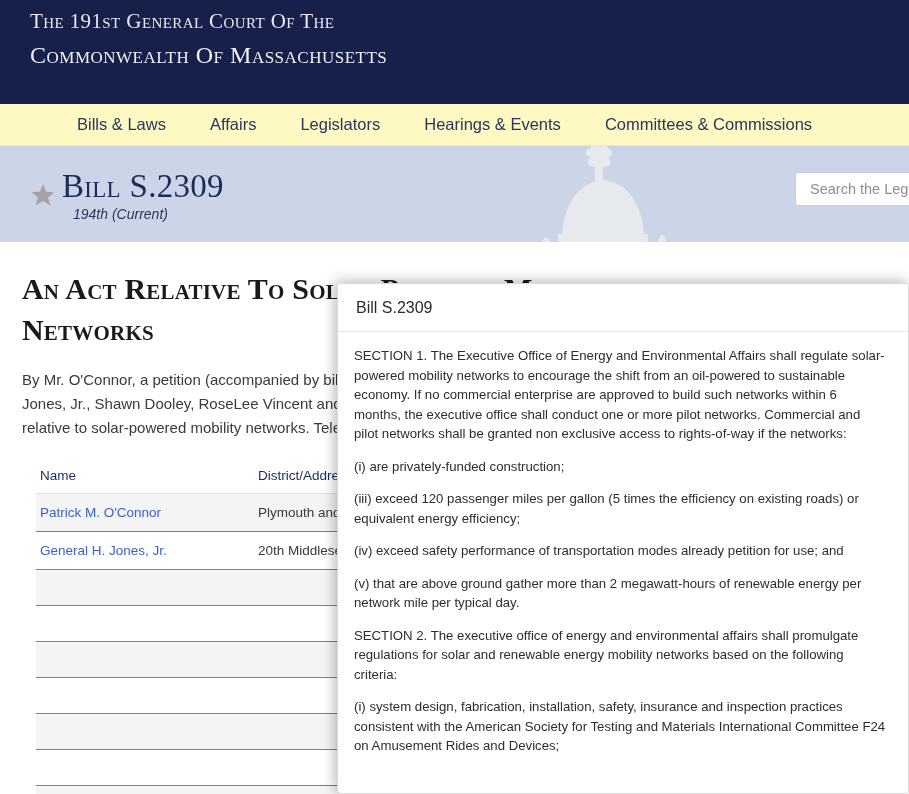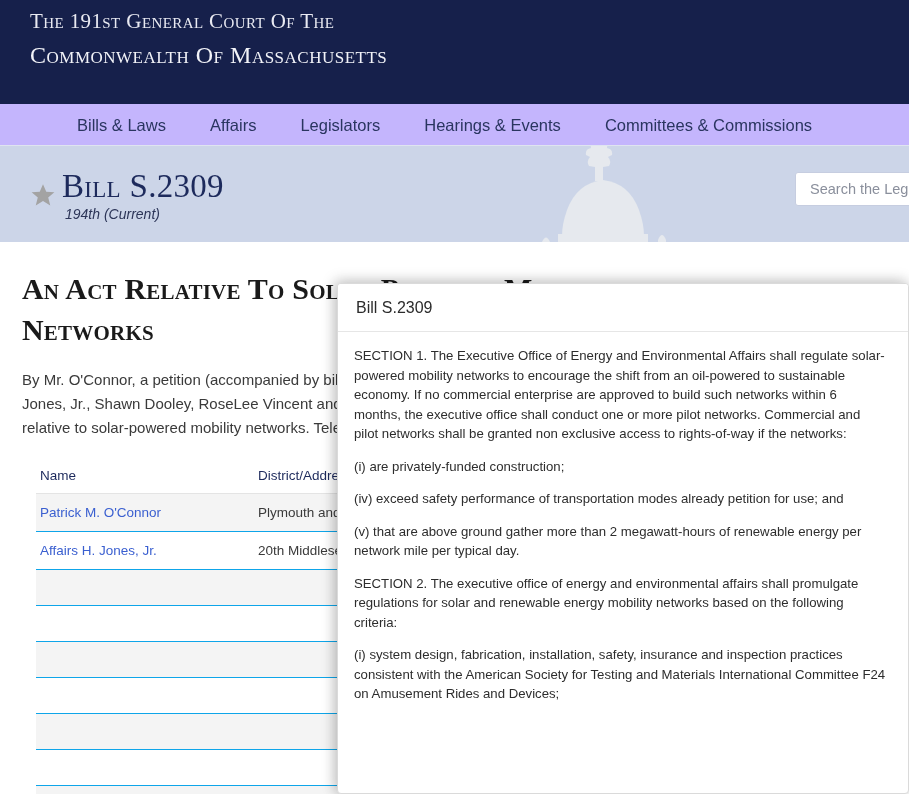--- a/index.html
+++ b/index.html
@@ -41,24 +41,24 @@
     font-size: 24px;
     letter-spacing: 0.5px;
     font-variant: small-caps;
     text-transform: capitalize;
     line-height: 38px;
     white-space: nowrap;
   }
 
   
   .navbar {
-    background: #c4b5fd;
+    background: #fef9c3;
     height: 42px;
     display: flex;
-    align-items: center;
+    align-items: flex-end;
     white-space: nowrap;
     overflow: hidden;
     border-bottom: 1px solid #dfe4f0;
   }
   .nav-item {
     color: #2a3560;
     font-size: 16.5px;
     padding: 0 22px;
     line-height: 42px;
     cursor: pointer;
@@ -106,21 +106,21 @@
     letter-spacing: 0.3px;
     line-height: 36px;
     white-space: nowrap;
   }
   .bill-session {
     font-family: "Liberation Sans", sans-serif;
     font-size: 14px;
     font-style: italic;
     color: #2c3558;
     margin-top: 2px;
-    margin-left: 3px;
+    margin-left: 11px;
   }
   .search-box {
     position: absolute;
     right: -38px;
     top: 26px;
     width: 152px;
     height: 34px;
     background: #ffffff;
     border: 1px solid #c6cde0;
     border-radius: 3px;
@@ -321,21 +321,21 @@
       </thead>
       <tbody>
         <tr class="alt">
           <td class="name">
             <a>Patrick M. O'Connor</a>
           </td>
           <td>Plymouth and Norfolk</td>
         </tr>
         <tr>
           <td class="name">
-            <a>Affairs H. Jones, Jr.</a>
+            <a>General H. Jones, Jr.</a>
           </td>
           <td>20th Middlesex</td>
         </tr>
         <tr class="ghost-row alt">
             <td></td>
             <td></td>
           </tr>
         <tr class="ghost-row">
             <td></td>
             <td></td>
@@ -369,20 +369,21 @@
     </div>
   </div>
 
   <div class="modal">
     <div class="modal-header">
       <div class="modal-title">Bill S.2309</div>
     </div>
     <div class="modal-body">
       <p>SECTION 1. The Executive Office of Energy and Environmental Affairs shall regulate solar-powered mobility networks to encourage the shift from an oil-powered to sustainable economy. If no commercial enterprise are approved to build such networks within 6 months, the executive office shall conduct one or more pilot networks. Commercial and pilot networks shall be granted non exclusive access to rights-of-way if the networks:</p>
       <p>(i) are privately-funded construction;</p>
+      <p>(iii) exceed 120 passenger miles per gallon (5 times the efficiency on existing roads) or equivalent energy efficiency;</p>
       <p>(iv) exceed safety performance of transportation modes already petition for use; and</p>
       <p>(v) that are above ground gather more than 2 megawatt-hours of renewable energy per network mile per typical day.</p>
       <p>SECTION 2. The executive office of energy and environmental affairs shall promulgate regulations for solar and renewable energy mobility networks based on the following criteria:</p>
       <p>(i) system design, fabrication, installation, safety, insurance and inspection practices consistent with the American Society for Testing and Materials International Committee F24 on Amusement Rides and Devices;</p>
 
     </div>
   </div>
 
 </div>
 

